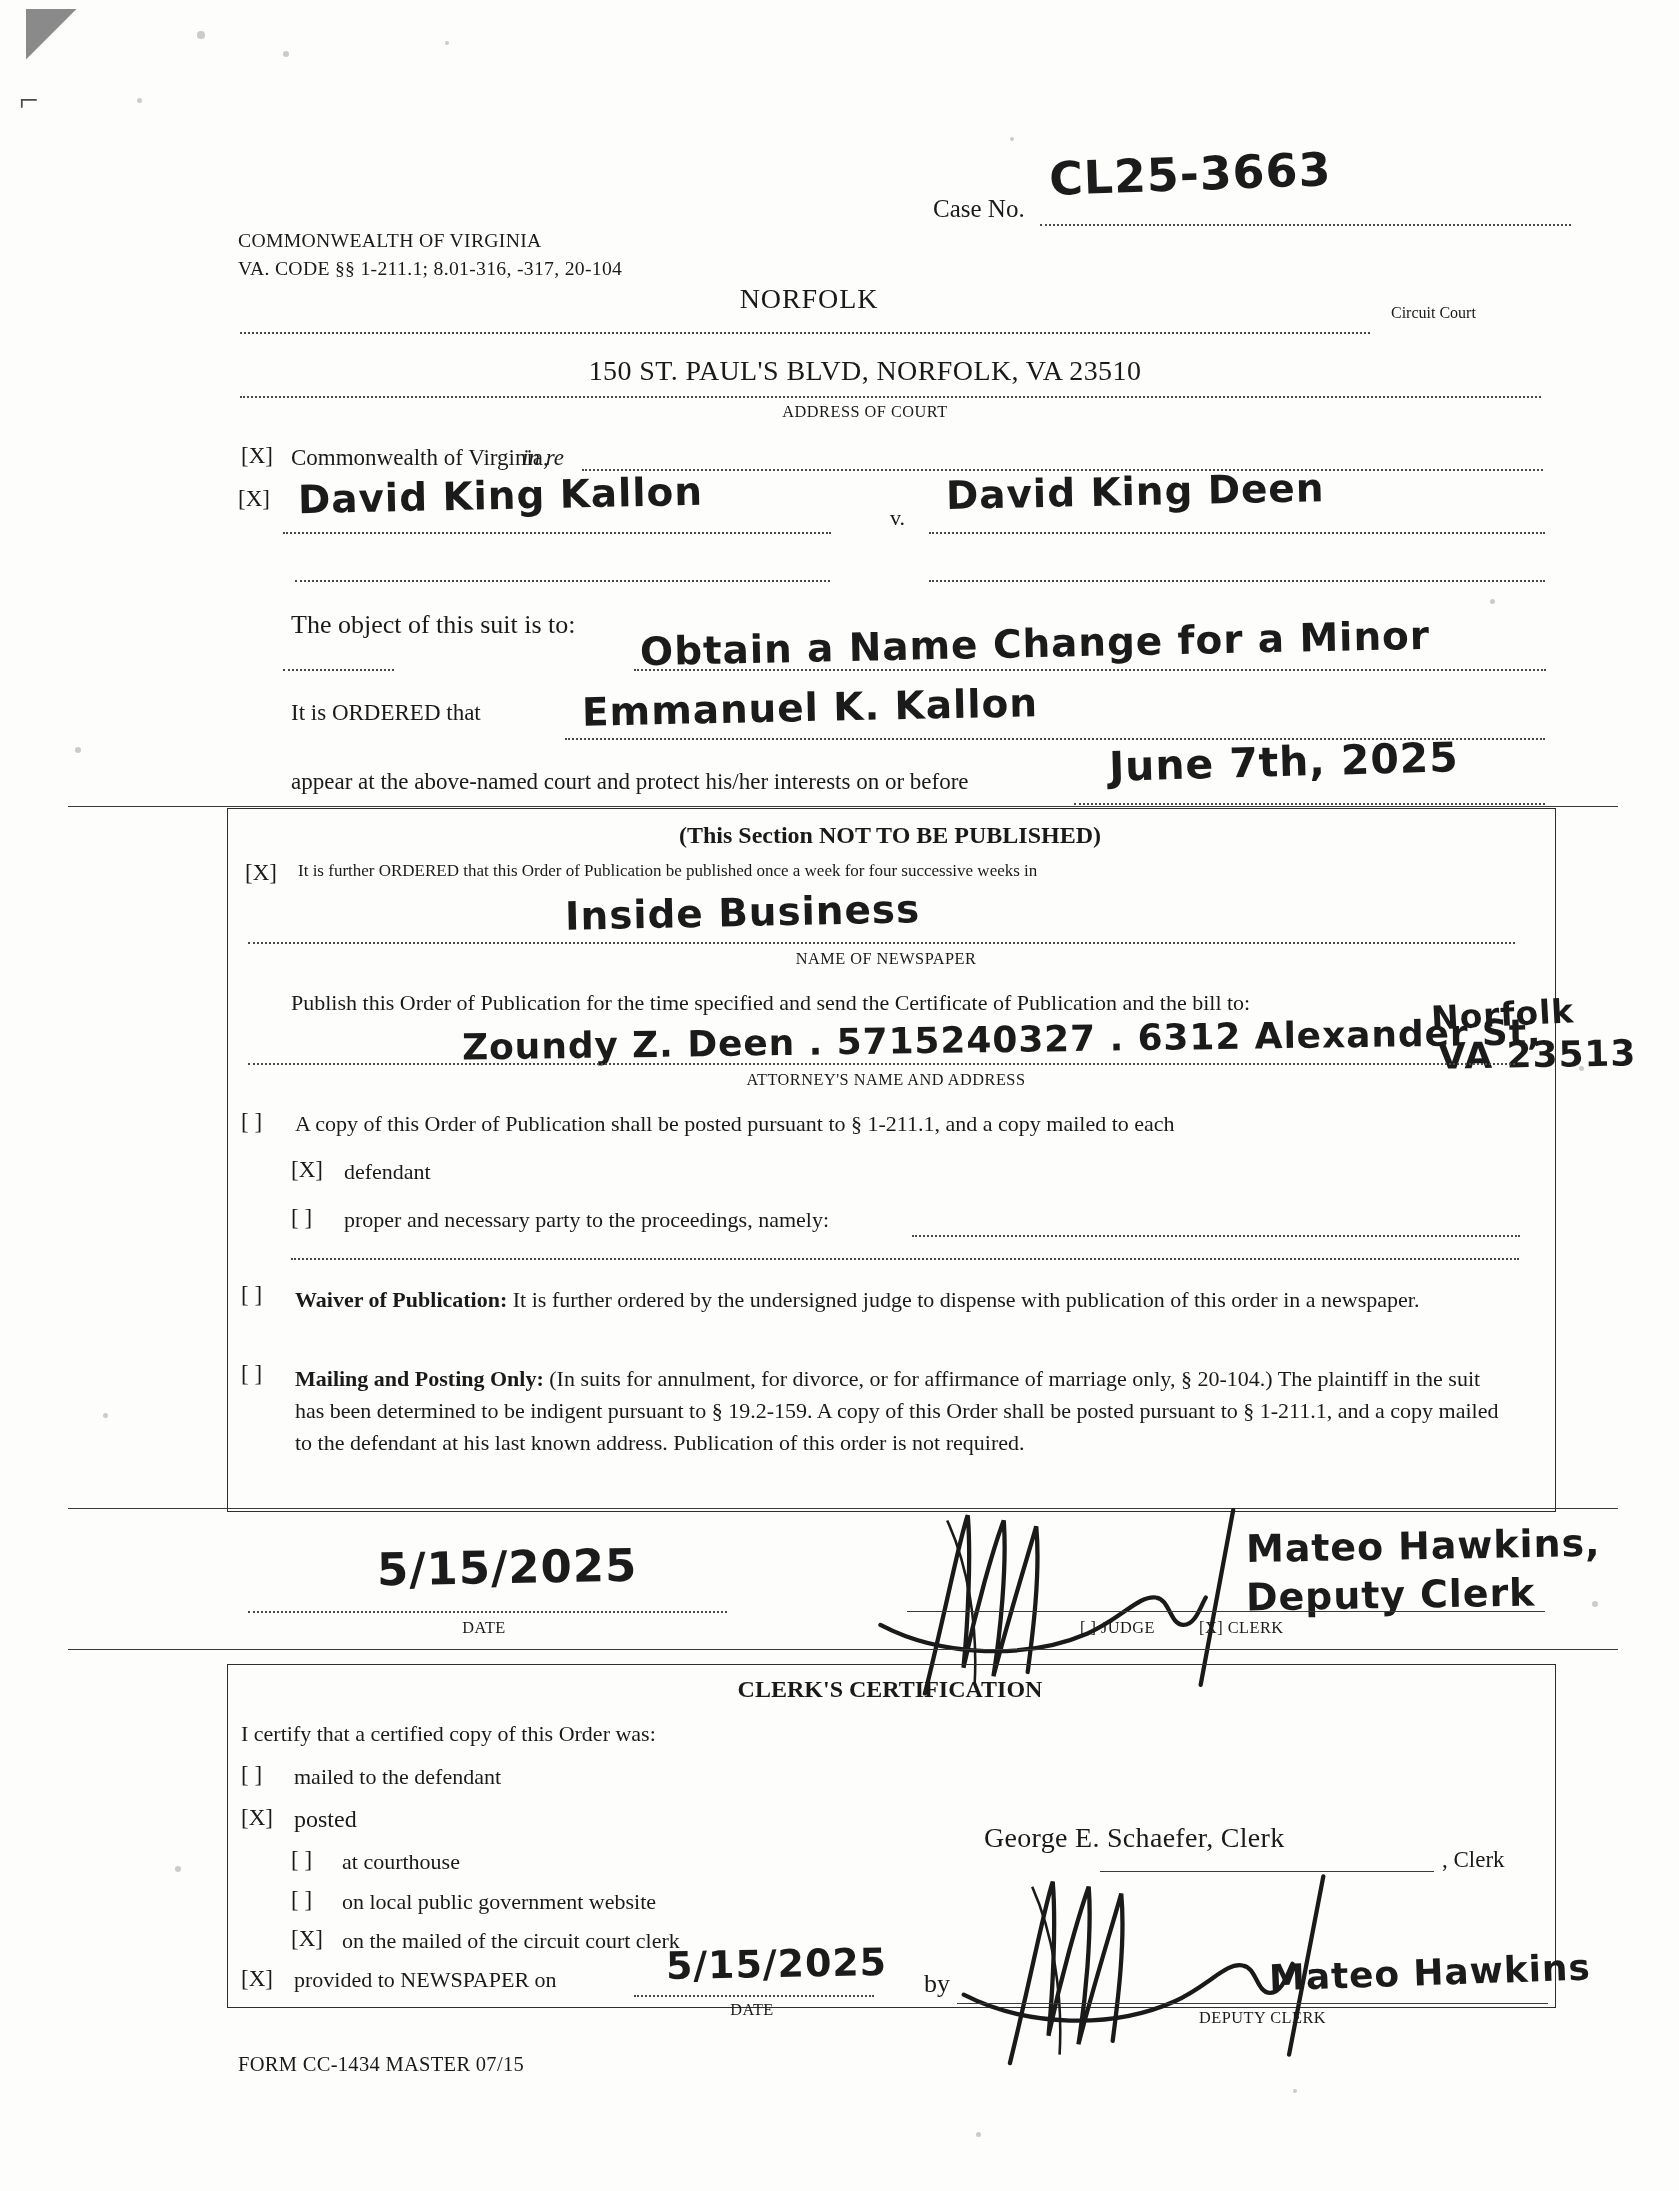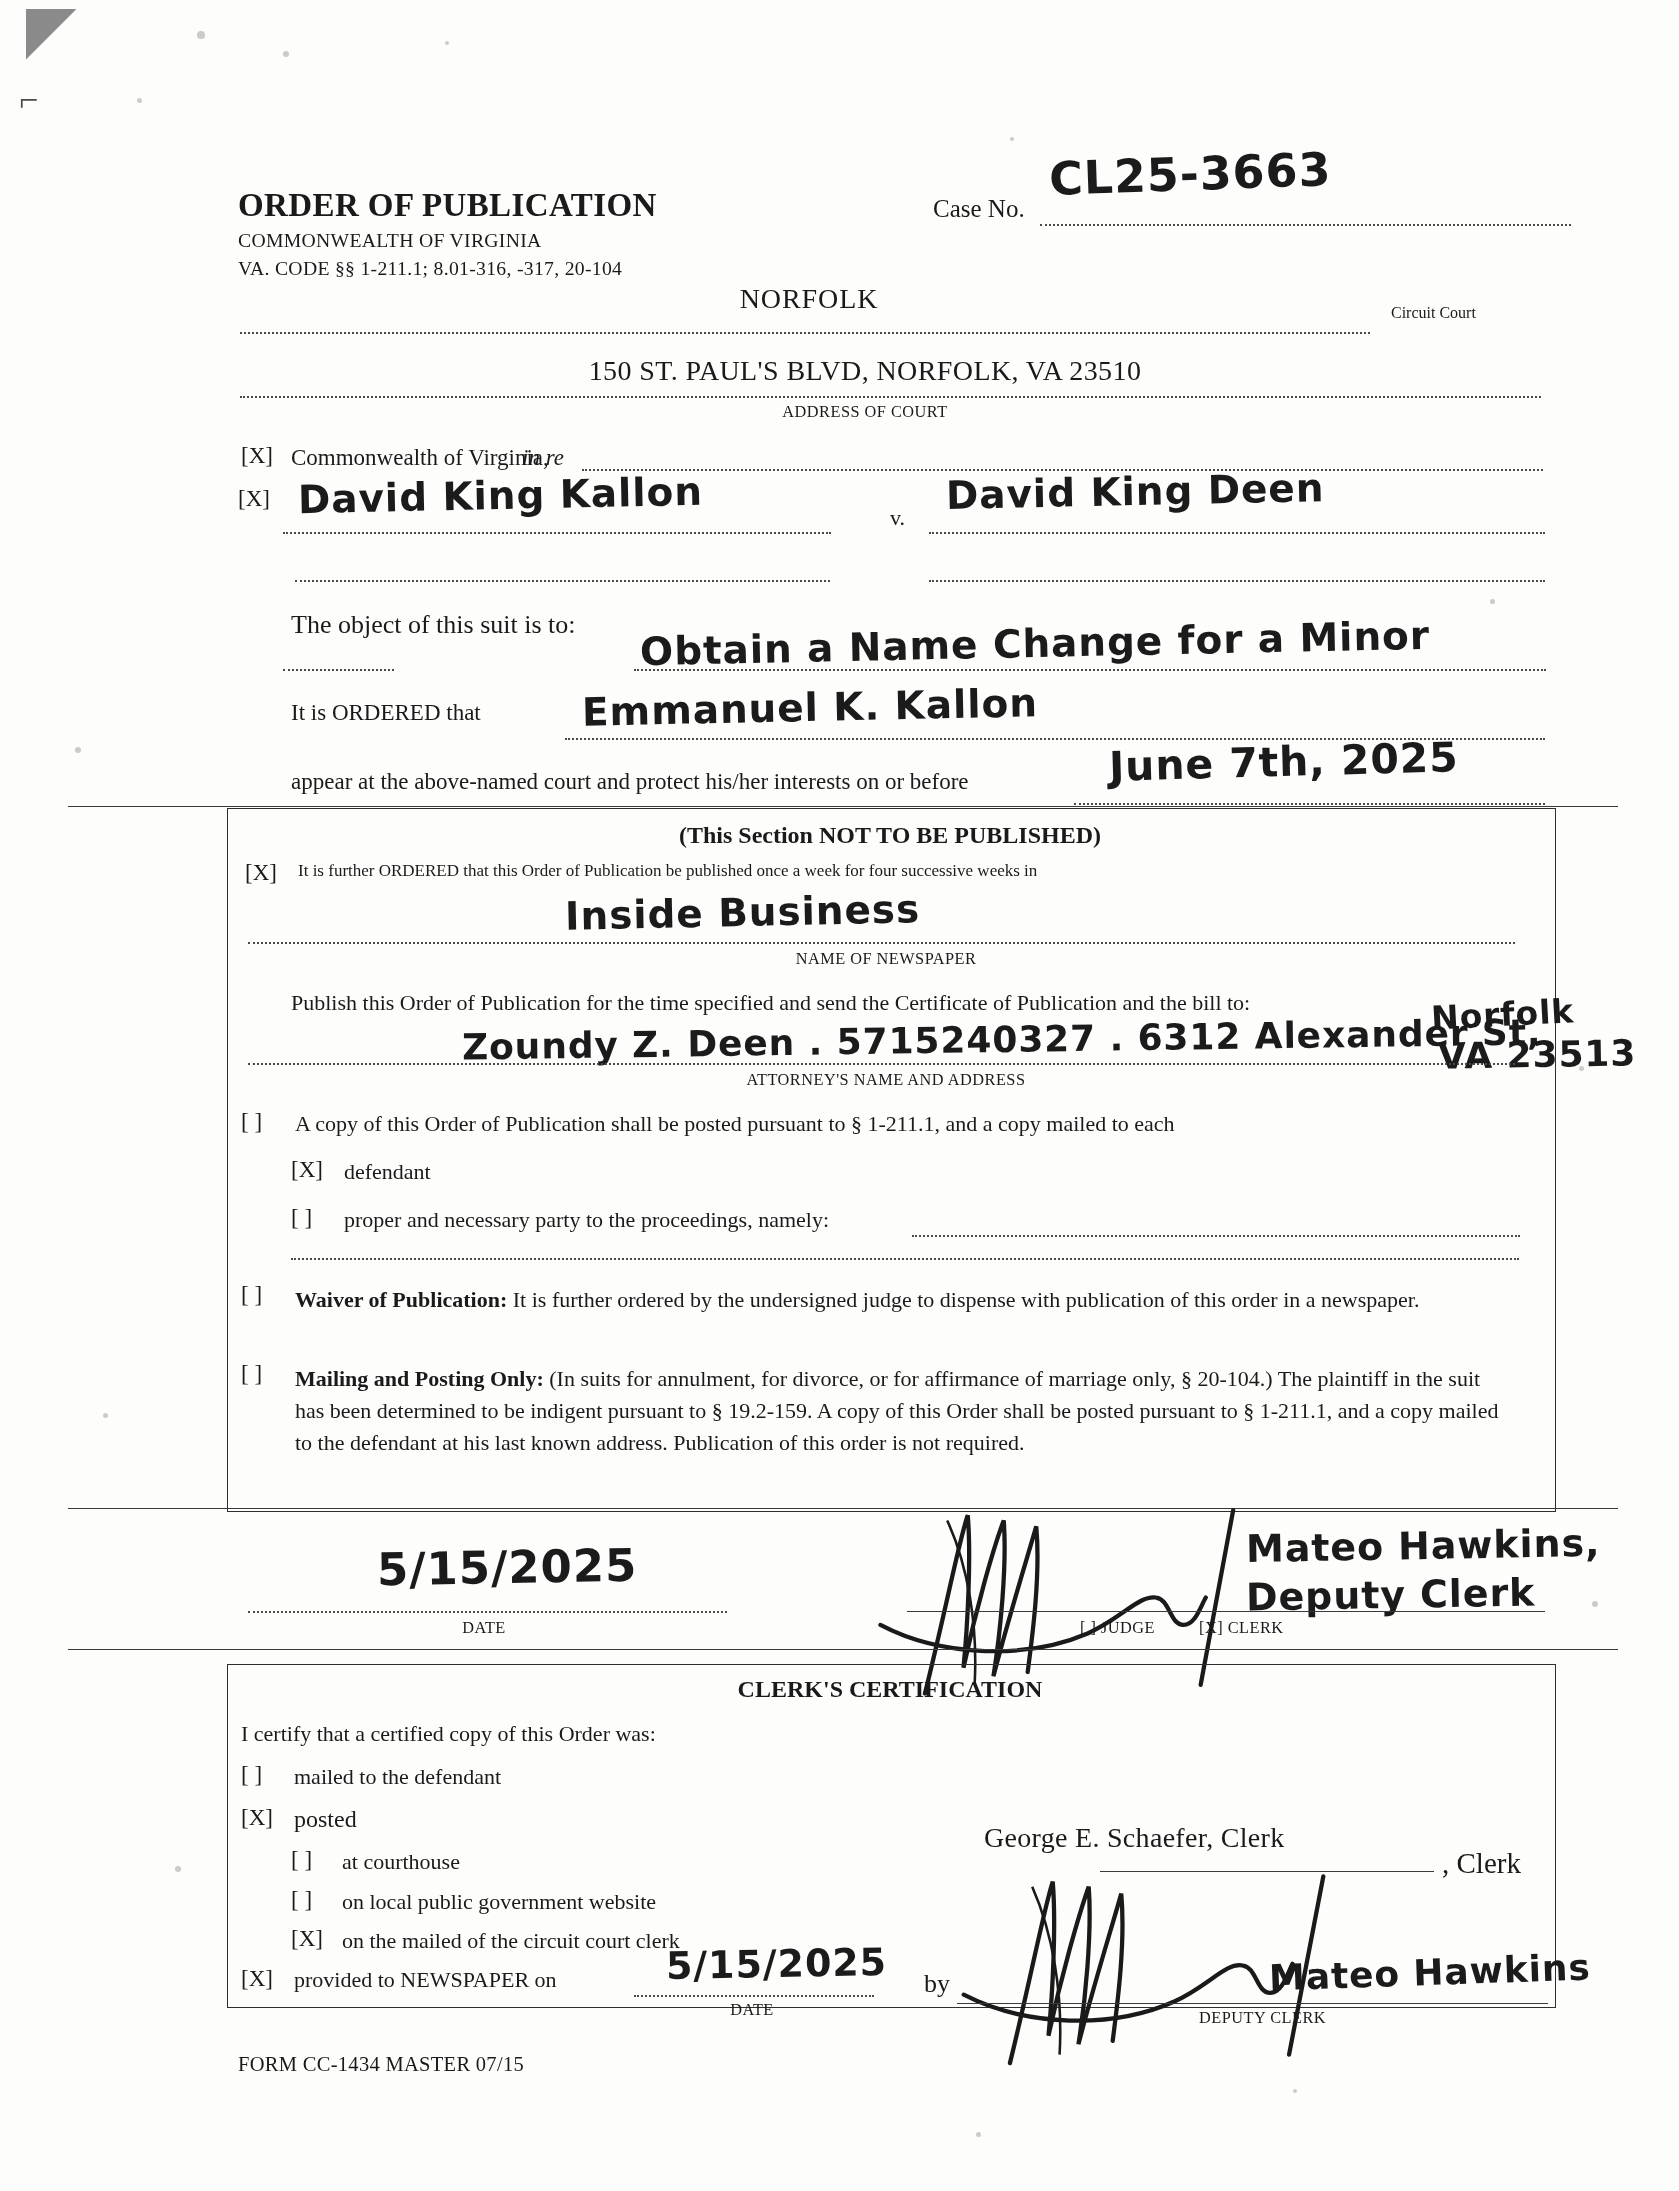--- a/index.html
+++ b/index.html
@@ -85,21 +85,20 @@
     <div class="speck" style="left:1579px;top:1066px;width:5.1px;height:5.1px;"></div>
     <div class="speck" style="left:103px;top:1413px;width:5.1px;height:5.1px;"></div>
     <div class="speck" style="left:1592px;top:1601px;width:6px;height:6px;"></div>
     <div class="speck" style="left:175px;top:1866px;width:6px;height:6px;"></div>
     <div class="speck" style="left:976px;top:2132px;width:5.1px;height:5.1px;"></div>
     <div class="speck" style="left:1293px;top:2089px;width:4.3px;height:4.3px;"></div>
 
     <div class="abs" style="left:26px;top:8.6px;width:51px;height:51px;background:#2b2b2b;clip-path:polygon(0 0,100% 0,0 100%);opacity:.55;"></div>
     <div class="abs" style="left:19px;top:81px;width:29px;height:39px;color:#4a4a4a;font-size:34px;">⌐</div>
 
-    <div class="abs" style="left:238px;top:187px;font-size:33px;font-weight:700;letter-spacing:0.4px;">ORDER OF PUBLICATION</div>
     <div class="abs cap" style="left:238px;top:229px;font-size:19.7px;letter-spacing:0.3px;">COMMONWEALTH OF VIRGINIA</div>
     <div class="abs cap" style="left:238px;top:257px;font-size:19.7px;letter-spacing:0.3px;">VA. CODE §§ 1-211.1; 8.01-316, -317, 20-104</div>
 
     <div class="abs" style="left:933px;top:195px;font-size:25px;">Case No.</div>
     <div class="abs dotline" style="left:1040px;top:224px;width:531px;"></div>
     <div class="abs hand" style="left:1049px;top:147px;font-size:46px;transform:rotate(-2deg);">CL25-3663</div>
 
     <div class="abs" style="left:809px;top:283px;font-size:28px;letter-spacing:0.9px;transform:translateX(-50%);">NORFOLK</div>
     <div class="abs dotline" style="left:240px;top:332px;width:1130px;"></div>
     <div class="abs" style="left:1391px;top:304px;font-size:16px;">Circuit Court</div>
@@ -228,21 +227,21 @@
     <div class="abs cb" style="left:241px;top:1966px;">[X]</div>
     <div class="abs" style="left:294px;top:1967px;font-size:22px;">provided to NEWSPAPER on</div>
     <div class="abs hand" style="left:666px;top:1942px;font-size:38px;transform:rotate(-1deg);">5/15/2025</div>
     <div class="abs dotline" style="left:634px;top:1995px;width:240px;"></div>
     <div class="abs tiny" style="left:752px;top:2000px;transform:translateX(-50%);">DATE</div>
 
     <div class="abs" style="left:924px;top:1969px;font-size:26px;">by</div>
 
     <div class="abs" style="left:984px;top:1822px;font-size:28px;letter-spacing:0.3px;">George E. Schaefer, Clerk</div>
     <div class="abs solidline" style="left:1100px;top:1871px;width:334px;"></div>
-    <div class="abs" style="left:1442px;top:1847px;font-size:29px;">, Clerk</div>
+    <div class="abs" style="left:1442px;top:1847px;font-size:23px;">, Clerk</div>
 
     <svg class="abs" style="left:950px;top:1873px;" width="411" height="197" viewBox="0 0 480 230">
       <path d="M70 222 C 95 120, 110 40, 120 10 C 124 60, 120 140, 115 190 C 130 120, 150 50, 162 16 C 166 70, 158 150, 150 200
                C 168 130, 190 60, 200 24 C 205 80, 196 150, 190 196" stroke="#1a1a1a" stroke-width="5" fill="none" stroke-linecap="round"></path>
       <path d="M16 142 C 90 180, 190 182, 262 150 C 302 132, 322 104, 342 108 C 358 110, 358 140, 374 140 C 388 140, 394 118, 400 106" stroke="#1a1a1a" stroke-width="5" fill="none" stroke-linecap="round"></path>
       <path d="M96 16 C 120 70, 132 140, 128 212" stroke="#1a1a1a" stroke-width="3" fill="none"></path>
       <path d="M436 4 L 396 212" stroke="#1a1a1a" stroke-width="5" fill="none" stroke-linecap="round"></path>
     </svg>
 
     <div class="abs hand" style="left:1269px;top:1952px;font-size:36px;transform:rotate(-2deg);">Mateo Hawkins</div>

